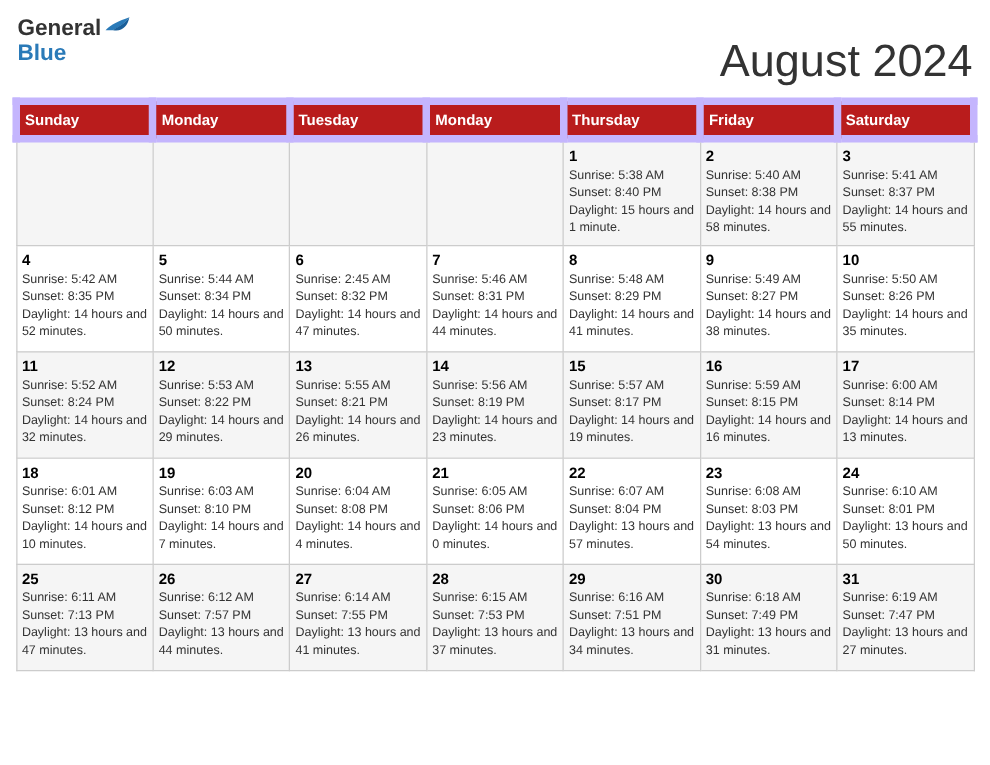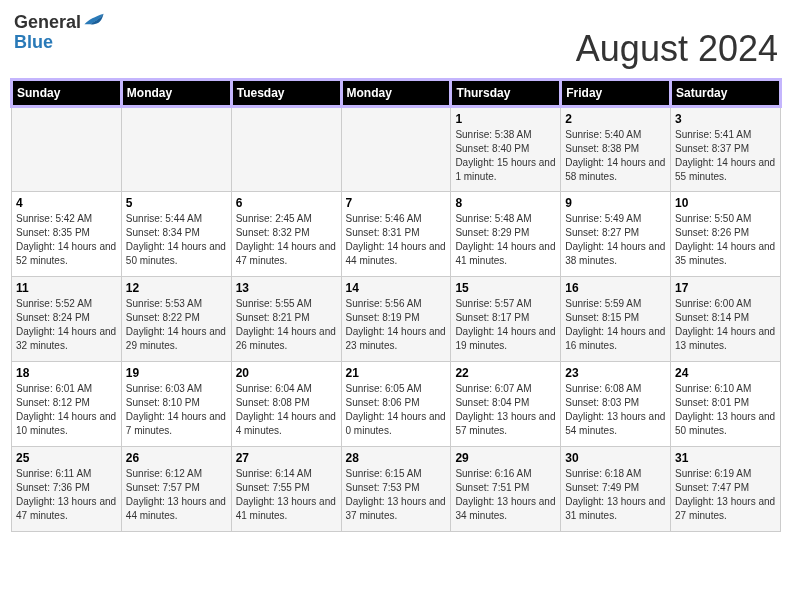--- a/index.html
+++ b/index.html
@@ -31,27 +31,27 @@
     }
     .title-block { text-align: right; }
     .month-title { font-size: 36px; font-weight: normal; color: #333; margin-top: 18px; }
     .location { font-size: 14px; color: #555; }
     table {
       width: 100%;
       border-collapse: collapse;
       font-size: 11px;
     }
     thead th {
-      background: #000000;
+      background: #b91c1c;
       color: #fff;
       text-align: left;
       padding: 5px 4px;
       font-size: 12px;
       font-weight: bold;
-      border: 3px solid #c4b5fd;
+      border: 6px solid #c4b5fd;
     }
     tbody td {
       border: 1px solid #ccc;
       vertical-align: top;
       padding: 4px;
       width: calc(100% / 7);
       min-height: 80px;
       height: 85px;
       background: #fff;
     }
@@ -281,21 +281,21 @@
           <div class="day-info">Sunrise: 6:10 AM
 Sunset: 8:01 PM
 Daylight: 13 hours
 and 50 minutes.</div>
         </td>
       </tr>
       <tr>
         <td>
           <span class="day-number">25</span>
           <div class="day-info">Sunrise: 6:11 AM
-Sunset: 7:36 PM
+Sunset: 7:13 PM
 Daylight: 13 hours
 and 47 minutes.</div>
         </td>
         <td>
           <span class="day-number">26</span>
           <div class="day-info">Sunrise: 6:12 AM
 Sunset: 7:57 PM
 Daylight: 13 hours
 and 44 minutes.</div>
         </td>

